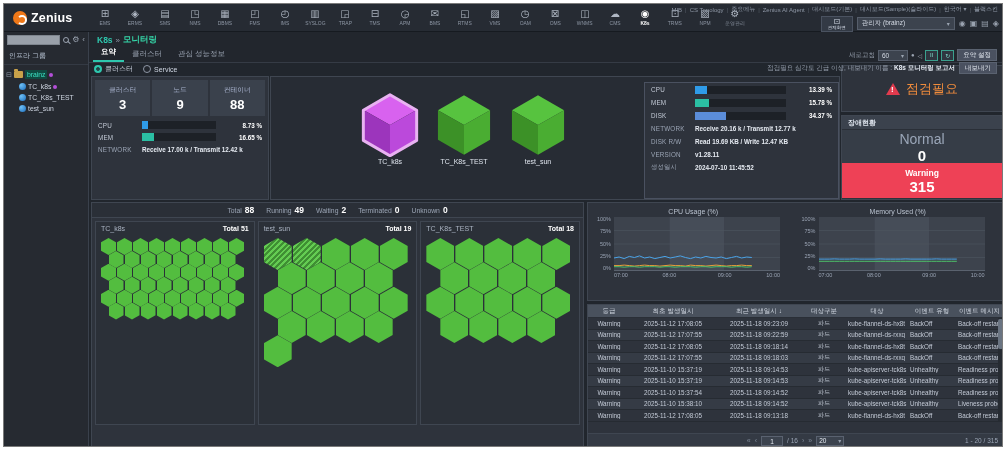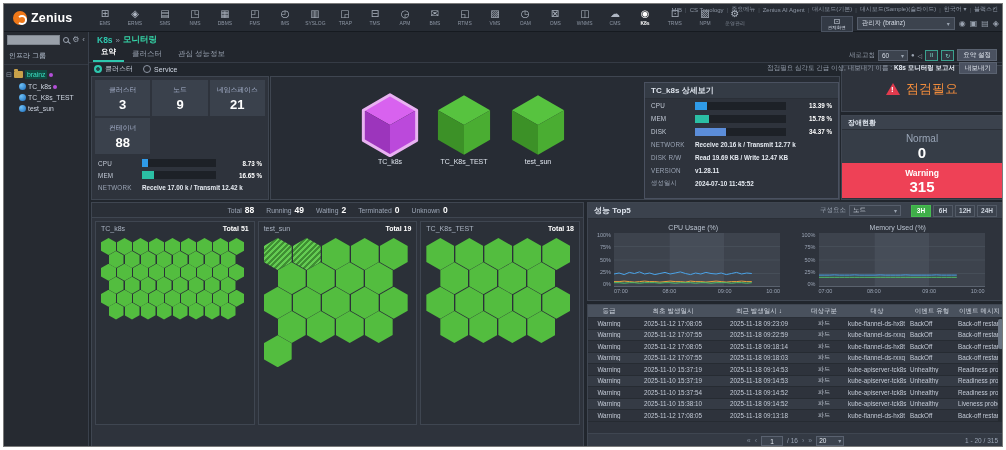--- a/index.html
+++ b/index.html
@@ -95,21 +95,21 @@
   .cube-label{font-size:7px;color:#dfe5ee;margin-top:1px;}
   .detail-body .gauge-row{height:13px;}
   .detail-body .kv-row{height:13px;}
   .check-panel{display:flex;align-items:center;justify-content:center;gap:6px;}
   .tri{width:0;height:0;border-left:7px solid transparent;border-right:7px solid transparent;border-bottom:12px solid #e23b4e;position:relative;}
   .tri::after{content:"!";position:absolute;left:-2px;top:2px;color:#fff;font-size:8px;font-weight:bold;}
   .check-text{color:#f08c3c;font-size:13px;font-weight:normal;}
   .fault-section{display:flex;flex-direction:column;align-items:center;justify-content:center;gap:1px;}
   .fault-normal{height:33px;background:#363d47;}
   .fault-warning{height:35px;background:#ee4156;}
-  .fn-label{font-size:10px;color:#9aa6b8;}
+  .fn-label{font-size:14px;color:#9aa6b8;}
   .fn-value{font-size:15px;font-weight:bold;color:#fff;line-height:15px;}
   .fw-label{font-size:8.5px;color:#fff;font-weight:bold;}
   .fw-value{font-size:15px;font-weight:bold;color:#fff;line-height:15px;}
 
   
   .stats{display:flex;justify-content:center;align-items:center;gap:12px;height:15px;background:#2a2f37;border-bottom:1px solid #3f4651;}
   .stat{display:flex;align-items:center;gap:3px;}
   .stat-label{font-size:6.8px;color:#9aa4b4;}
   .stat-value{font-size:8.5px;font-weight:bold;color:#fff;}
   .hex-panels{display:flex;gap:3px;padding:3px;}
@@ -367,24 +367,20 @@
       <div class="cards" id="cluster-cards">
           <div class="card">
             <div class="card-label">클러스터</div>
             <div class="card-value">3</div>
           </div>
           <div class="card">
             <div class="card-label">노드</div>
             <div class="card-value">9</div>
           </div>
           <div class="card">
-            <div class="card-label">네임스페이스</div>
-            <div class="card-value">21</div>
-          </div>
-          <div class="card">
             <div class="card-label">컨테이너</div>
             <div class="card-value">88</div>
           </div>
         </div>
       <div id="cluster-gauges">
           <div class="gauge-row">
             <span class="g-label">CPU</span>
             <span class="g-track">
               <span class="g-fill" style="width: 8.73%; background: rgb(47, 155, 232);"></span>
             </span>
@@ -428,23 +424,20 @@
               <polygon points="50,4 94,29 50,54 6,29" fill="#57c33f"></polygon>
               <polygon points="6,29 50,54 50,104 6,79" fill="#3c9127"></polygon>
               <polygon points="94,29 94,79 50,104 50,54" fill="#4aad32"></polygon>
             </svg>
             <div class="cube-label">test_sun</div>
           </div>
         </div>
     </div>
 
     <div class="panel" style="left:640px;top:78px;width:195px;height:117px;z-index:5;border-color:#4a5160;">
-      <div class="panel-h" style="background:#343b45;">
-          <span>TC_k8s 상세보기</span>
-        </div>
       <div class="detail-body" id="detail-body">
           <div class="gauge-row">
             <span class="g-label">CPU</span>
             <span class="g-track">
               <span class="g-fill" style="width: 13.39%; background: rgb(47, 155, 232);"></span>
             </span>
             <span class="g-value">13.39 %</span>
           </div>
           <div class="gauge-row">
             <span class="g-label">MEM</span>
@@ -661,36 +654,20 @@
                 <span class="hex" style="width: 28px; height: 32px;"></span>
                 <span class="hex" style="width: 28px; height: 32px;"></span>
                 <span class="hex" style="width: 28px; height: 32px;"></span>
               </div>
             </div>
           </div>
         </div>
     </div>
 
     <div class="panel" style="left:583px;top:198px;width:417px;height:99px;">
-      <div class="panel-h">
-        <span>성능 Top5</span>
-        <span class="spacer"></span>
-        <span class="ctl-label" style="font-weight:normal;">구성요소</span>
-        <div class="mini-select" style="width:52px;margin-left:3px;font-weight:normal;">
-          <span>노드</span>
-            <span class="caret">▾</span>
-        </div>
-        <span style="width:8px;"></span>
-        <span id="range-btns" style="display:flex;">
-            <div class="range-btn active">3H</div>
-            <div class="range-btn">6H</div>
-            <div class="range-btn">12H</div>
-            <div class="range-btn">24H</div>
-          </span>
-      </div>
       <div class="charts-row" id="charts-row">
           <div class="chart-box">
             <div class="chart-title">CPU Usage (%)</div>
             <div class="chart-flex">
               <div class="ylabels">
                 <span class="ytick">100%</span>
                 <span class="ytick">75%</span>
                 <span class="ytick">50%</span>
                 <span class="ytick">25%</span>
                 <span class="ytick">0%</span>

